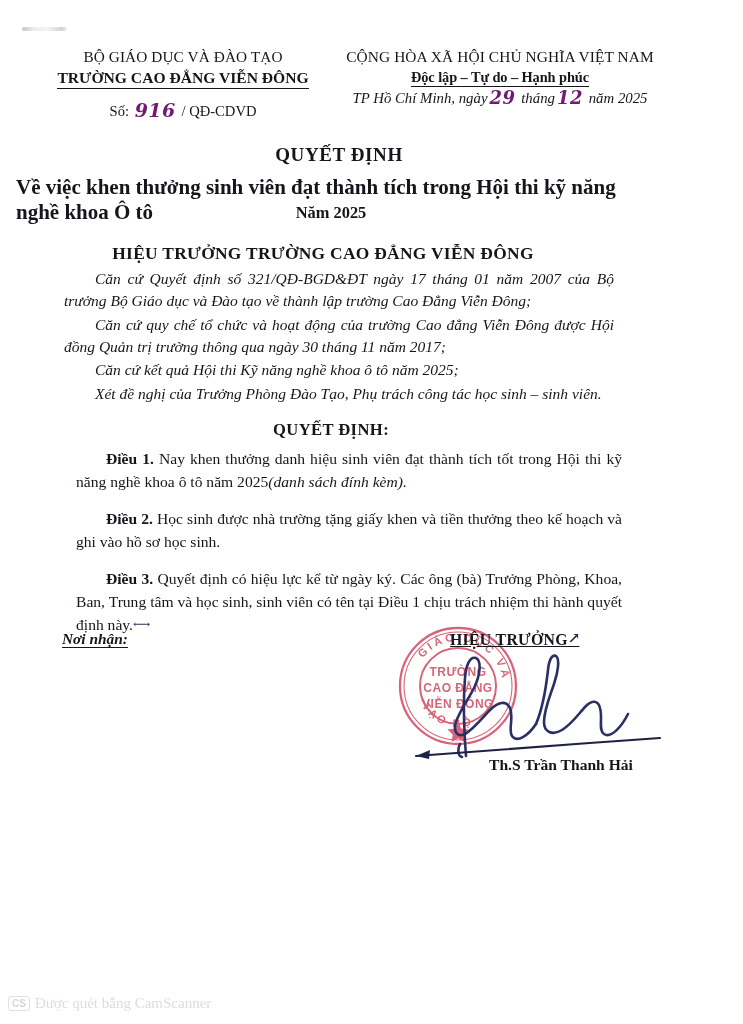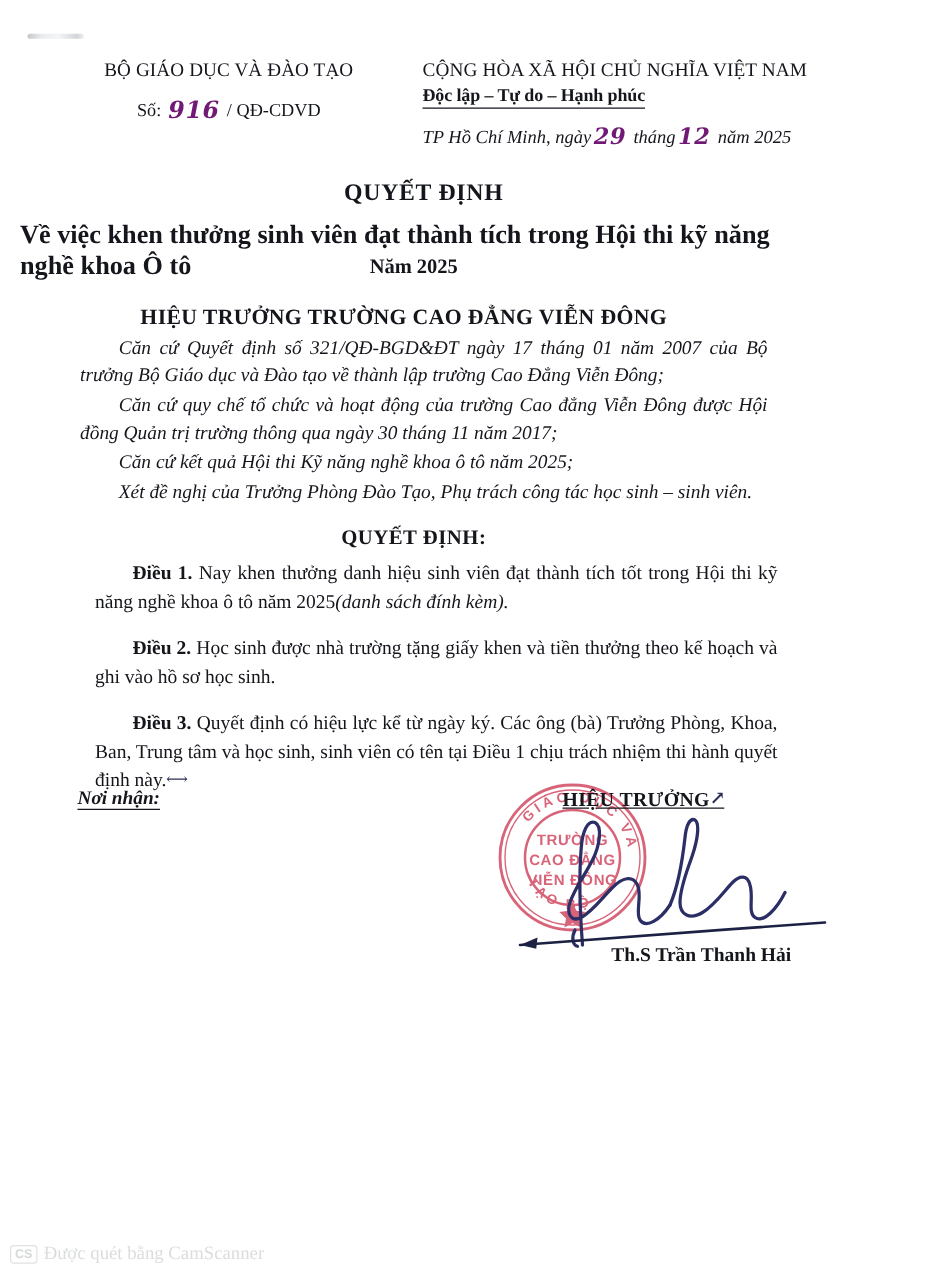--- a/index.html
+++ b/index.html
@@ -35,21 +35,21 @@
     display: flex;
   }
   .hdr-left {
     width: 338px;
     text-align: center;
     padding-left: 28px;
     box-sizing: border-box;
   }
   .hdr-right {
     flex: 1;
-    text-align: left;
+    text-align: center;
     box-sizing: border-box;
   }
   .hdr-line1 {
     font-size: 15.3px;
     letter-spacing: .1px;
     line-height: 1.28;
     white-space: nowrap;
   }
   .hdr-line2 {
     font-size: 15.6px;
@@ -75,21 +75,20 @@
     font-family: "DejaVu Serif", serif;
     font-style: italic;
     color: #701a75;
     font-size: 19px;
     font-weight: 600;
     letter-spacing: .5px;
     vertical-align: -1px;
     padding: 0 2px;
   }
   .date-line {
-    margin-top: 12px;
     font-size: 14.8px;
     font-style: italic;
     white-space: nowrap;
   }
   .date-line .hand { font-size: 18px; }
 
   
   .t-quyetdinh {
     position: absolute;
     top: 144px; left: 0; right: 0;
@@ -280,20 +279,23 @@
 </head>
 <body>
 
 <div id="page">
 
   <div class="scan-artifact"></div>
 
   <div class="header">
     <div class="hdr-left">
       <div class="hdr-line1">BỘ GIÁO DỤC VÀ ĐÀO TẠO</div>
+      <div class="hdr-line2">
+        <span class="u-line">TRƯỜNG CAO ĐẲNG VIỄN ĐÔNG</span>
+      </div>
       <div class="so-line">
         <span>Số:</span>
         <span class="hand">916</span>
         <span>/ QĐ-CDVD</span>
       </div>
     </div>
     <div class="hdr-right">
       <div class="hdr-line1">CỘNG HÒA XÃ HỘI CHỦ NGHĨA VIỆT NAM</div>
       <div class="hdr-line2">
         <span class="u-line">Độc lập – Tự do – Hạnh phúc</span>

